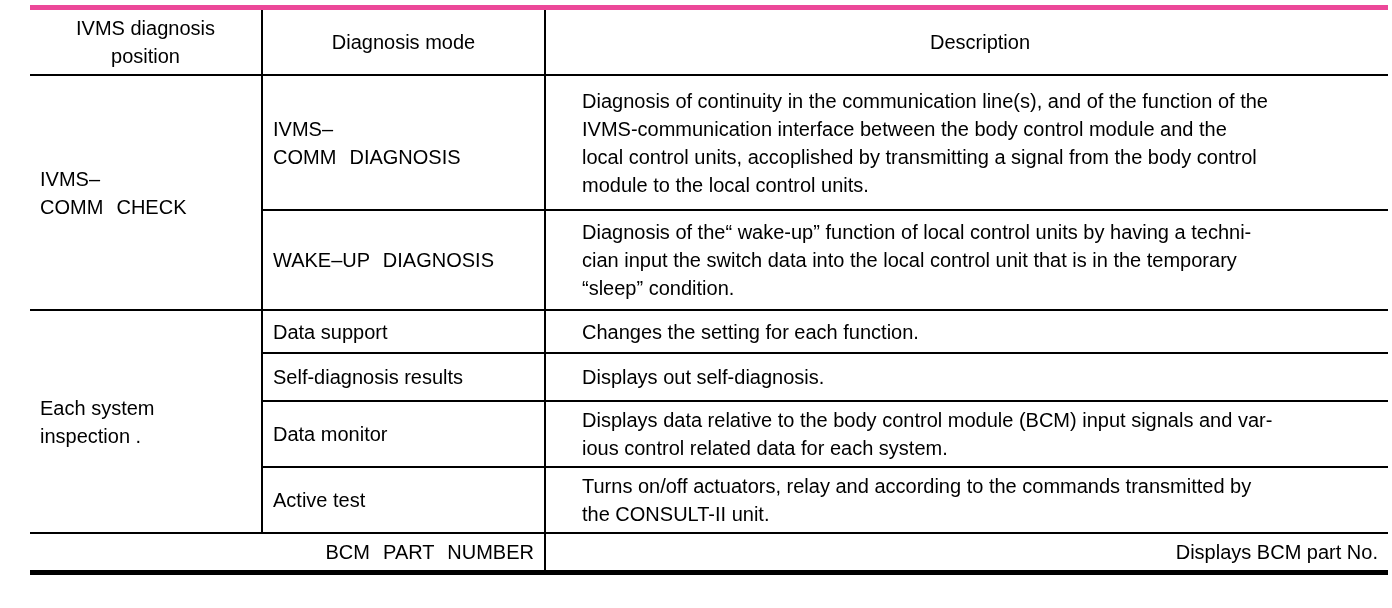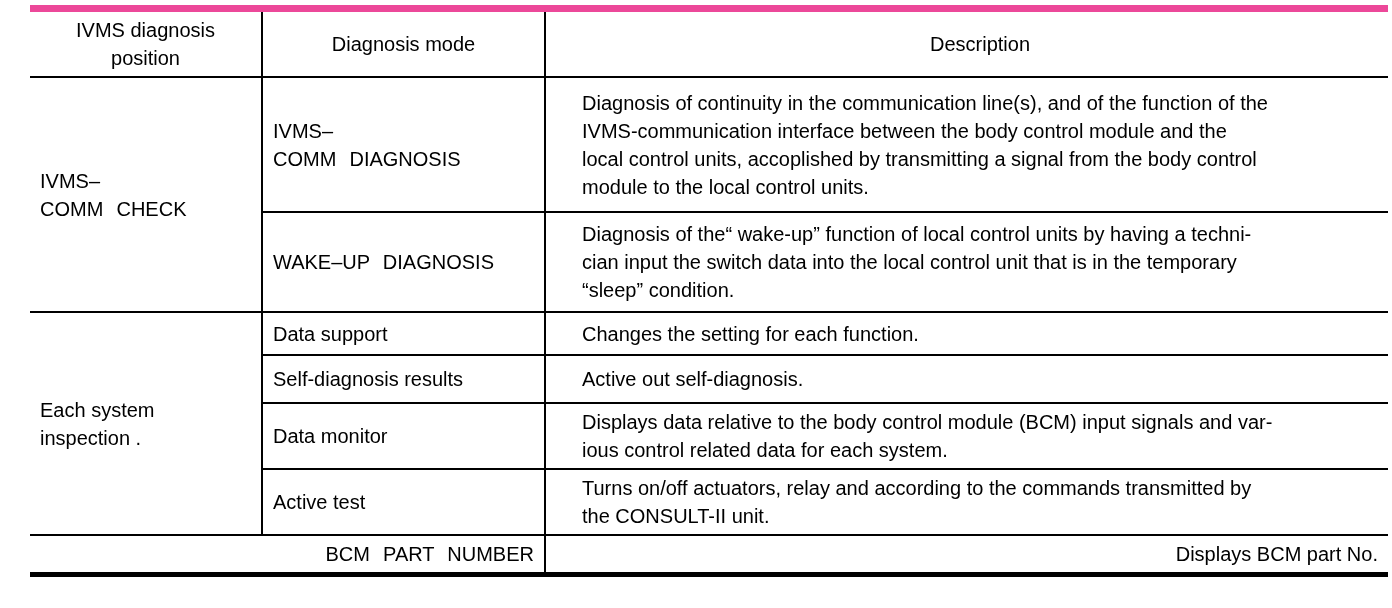--- a/index.html
+++ b/index.html
@@ -18,21 +18,21 @@
     background: #ffffff;
     overflow: hidden;
   }
   table.diag {
     position: absolute;
     left: 30px;
     top: 5px;
     width: 1358px;
     border-collapse: collapse;
     table-layout: fixed;
-    border-top: 7px solid #ec4899;
+    border-top: 5px solid #ec4899;
     border-bottom: 5px solid #000;
   }
   table.diag td, table.diag th {
     border: 2px solid #000;
     padding: 4px 10px;
     vertical-align: middle;
     font-size: 20px;
     line-height: 28px;
     font-weight: 400;
     white-space: pre-line;
@@ -99,21 +99,21 @@
     </tr>
 
     <tr class="r-work">
       <td class="pos first-col" rowspan="4">Each system
 inspection .</td>
       <td class="mode">Data support</td>
       <td class="desc last-col">Changes the setting for each function.</td>
     </tr>
     <tr class="r-selfdx">
       <td class="mode">Self-diagnosis results</td>
-      <td class="desc last-col">Active out self-diagnosis.</td>
+      <td class="desc last-col">Displays out self-diagnosis.</td>
     </tr>
     <tr class="r-datamon">
       <td class="mode">Data monitor</td>
       <td class="desc last-col">Displays data relative to the body control module (BCM) input signals and var-
 ious control related data for each system.</td>
     </tr>
     <tr class="r-active">
       <td class="mode">Active test</td>
       <td class="desc last-col">Turns on/off actuators, relay and according to the commands transmitted by
 the CONSULT-II unit.</td>

